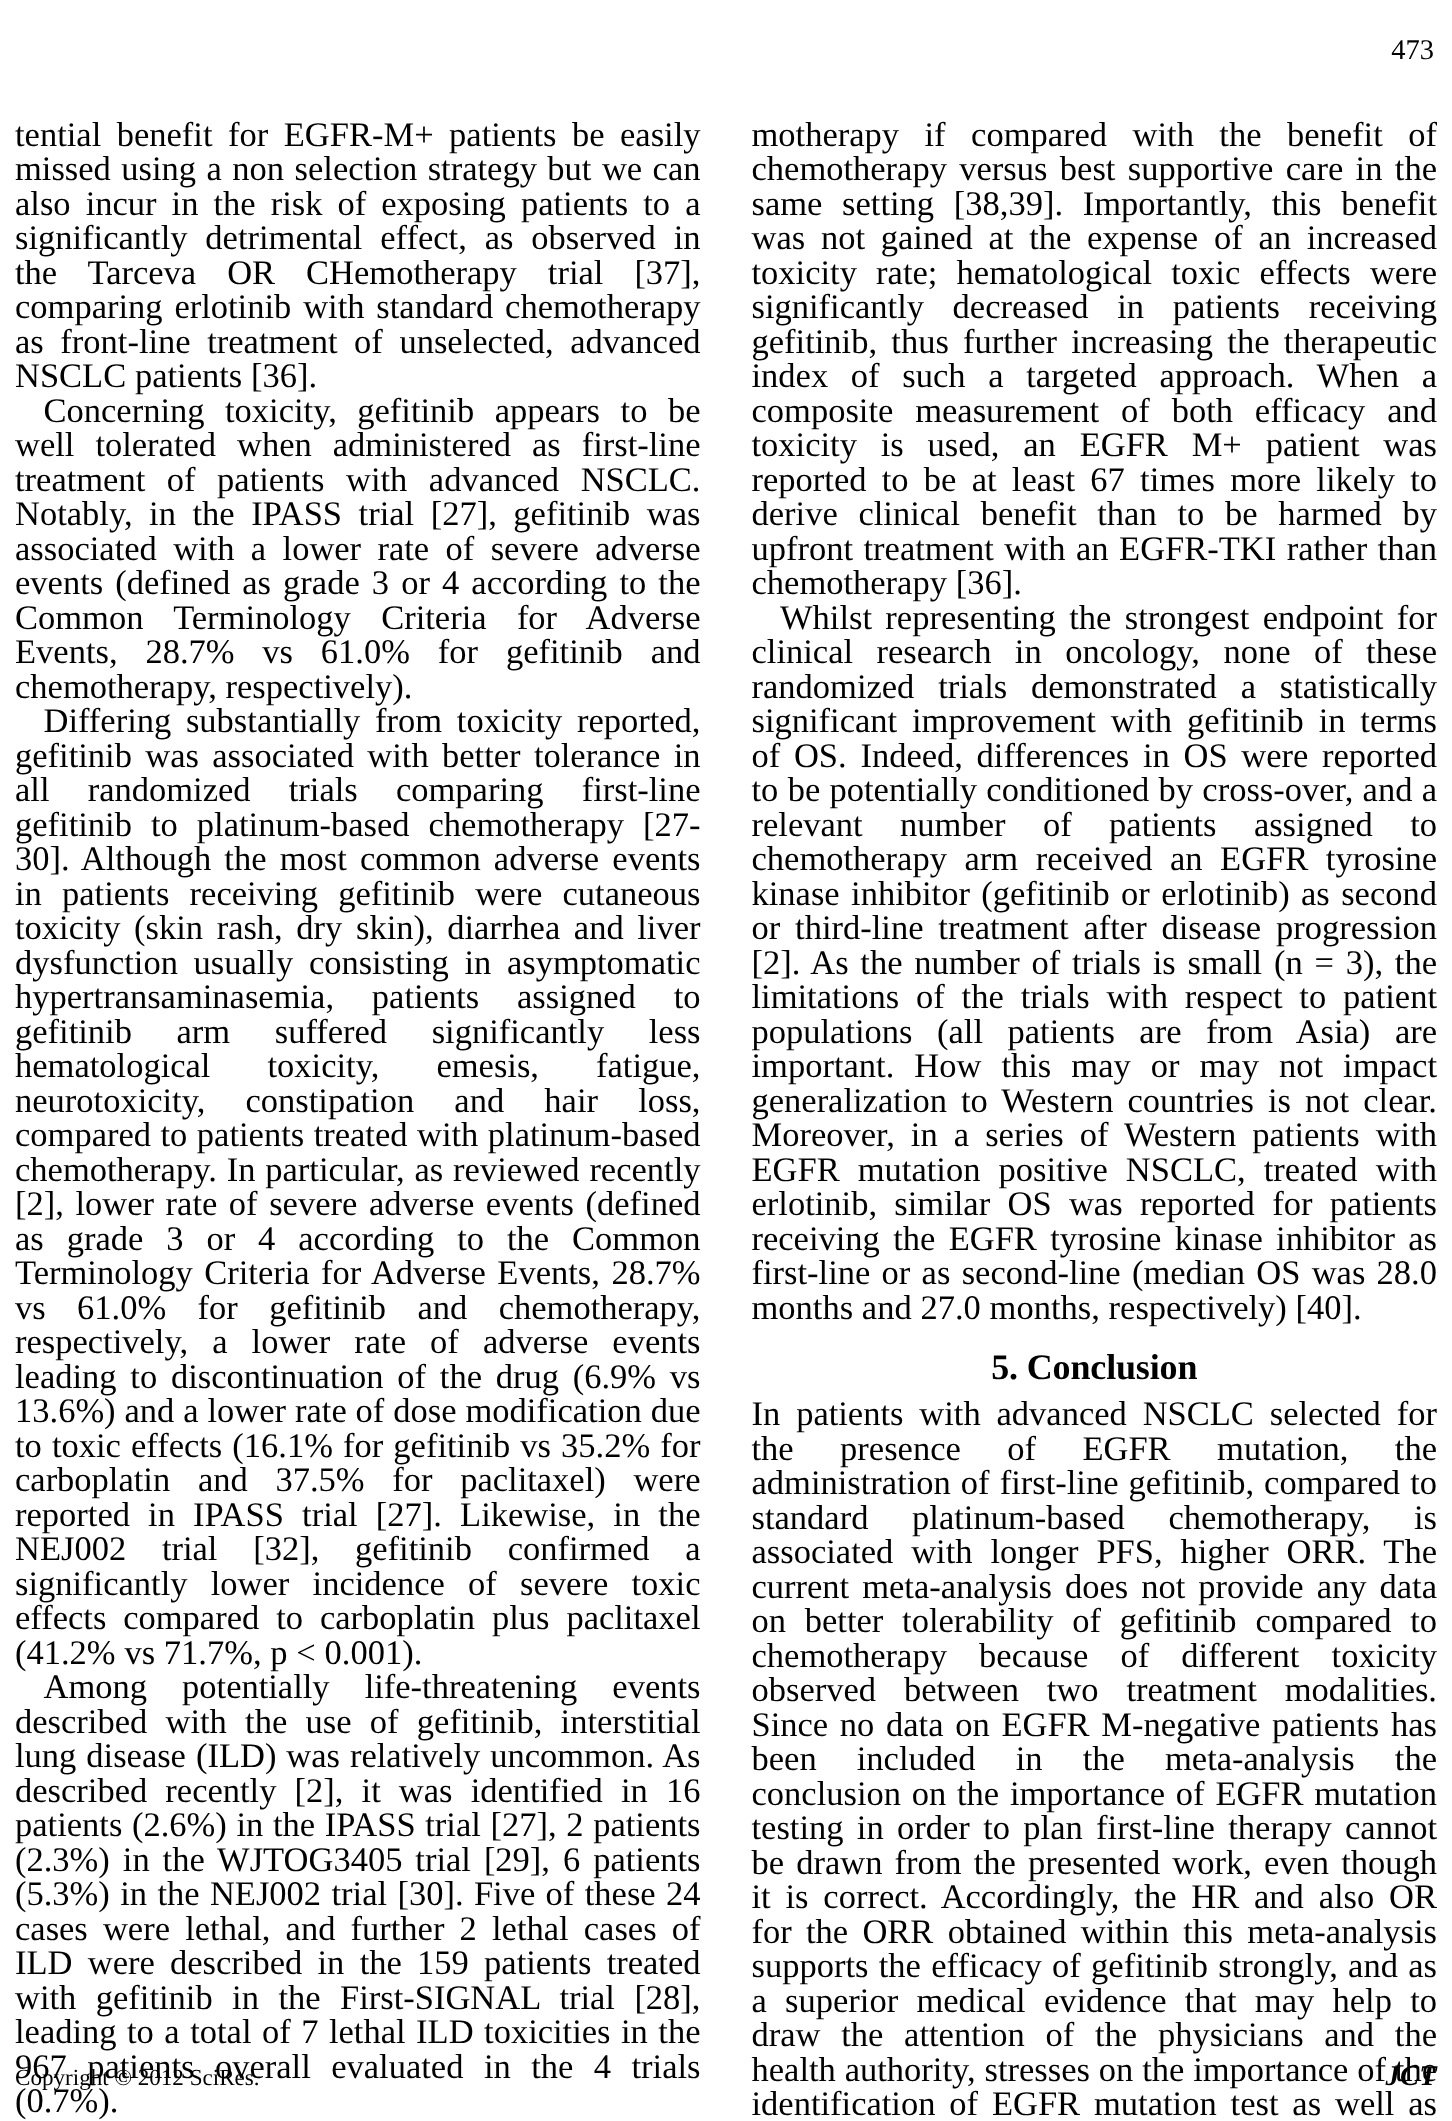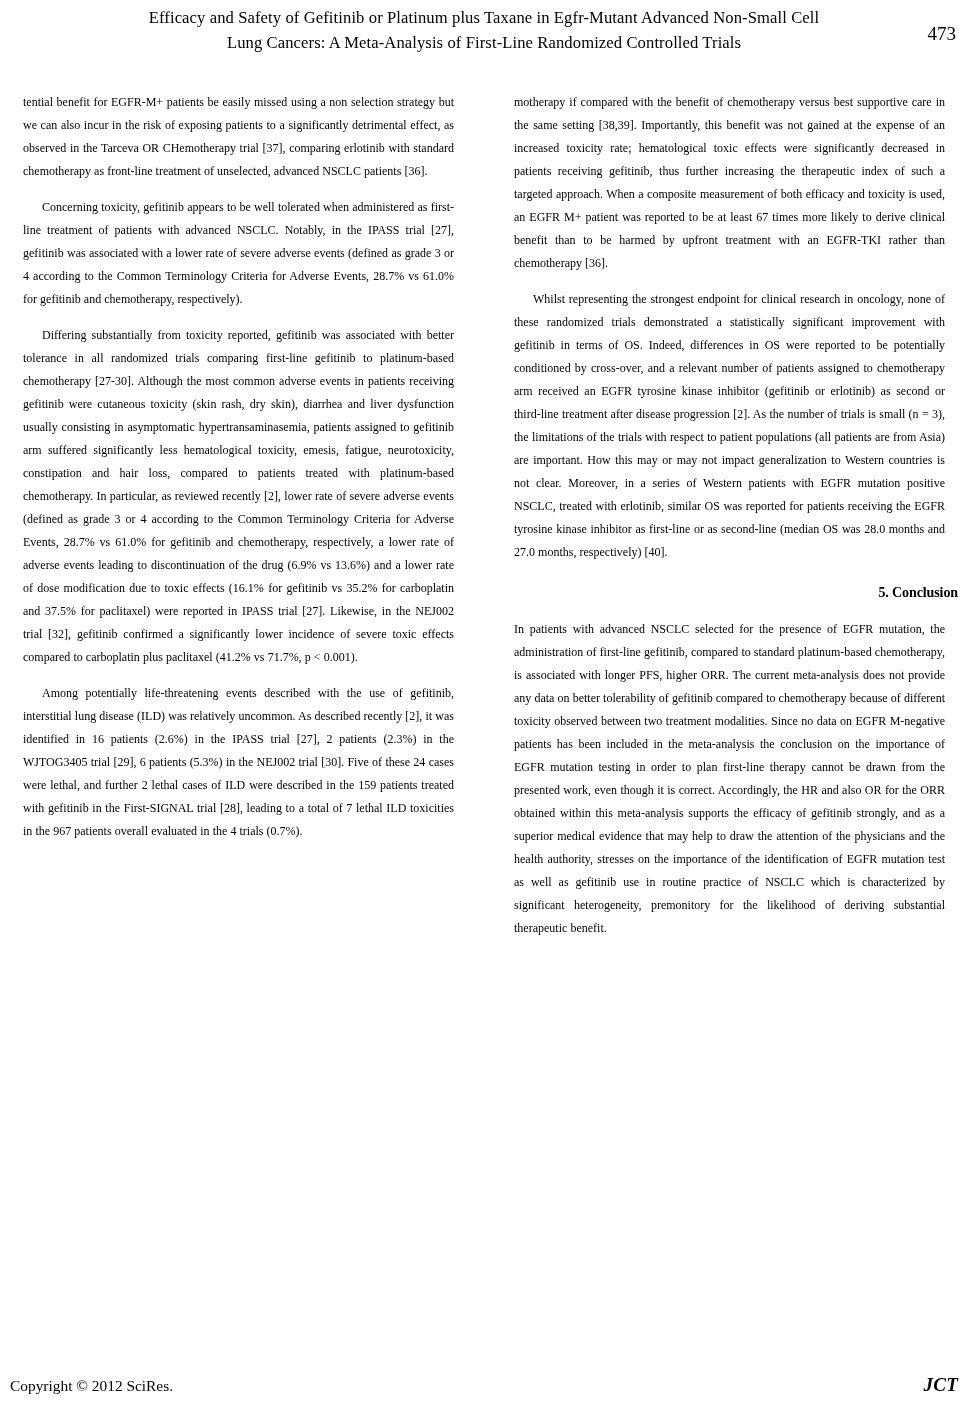--- a/index.html
+++ b/index.html
@@ -62,40 +62,40 @@
     height: 1267px;
     display: flex;
     justify-content: space-between;
   }
   .col {
     width: 457px;
     box-sizing: border-box;
   }
 
   p.body-par {
-    margin: 13px;
-    font-size: 12px;
+    margin: 0;
+    font-size: 23px;
     line-height: 23.0px;
     text-align: justify;
     text-justify: inter-word;
     text-indent: 19px;
     hyphens: none;
     word-spacing: 0.1px;
     font-family: Liberation Serif, serif;
   }
   p.body-par.cont {
     text-indent: 0;
   }
 
   h2.section-head {
     margin: 17px 0 7px 0;
-    font-size: 14px;
+    font-size: 24px;
     line-height: 24px;
     font-weight: bold;
-    text-align: right;
+    text-align: center;
     letter-spacing: -0.1px;
   }
 
   
   .footer {
     position: absolute;
     left: 10px;
     bottom: 18px;
     width: 948px;
     display: flex;
@@ -110,24 +110,20 @@
     font-size: 19px;
     letter-spacing: 0.2px;
   }
 </style>
 </head>
 <body>
 
 <div class="page">
 
   <div class="running-head">
-    <div class="rh-title">
-      <span class="ln">Efficacy and Safety of Gefitinib or Platinum plus Taxane in Egfr-Mutant Advanced Non-Small Cell</span>
-      <span class="ln">Lung Cancers: A Meta-Analysis of First-Line Randomized Controlled Trials</span>
-    </div>
     <div class="rh-pageno">473</div>
   </div>
 
   <div class="columns">
 
     <div class="col">
       <p class="body-par cont">tential benefit for EGFR-M+ patients be easily missed using a non selection strategy but we can also incur in the risk of exposing patients to a significantly detrimental effect, as observed in the Tarceva OR CHemotherapy trial [37], comparing erlotinib with standard chemotherapy as front-line treatment of unselected, advanced NSCLC patients [36].</p>
       <p class="body-par">Concerning toxicity, gefitinib appears to be well tolerated when administered as first-line treatment of patients with advanced NSCLC. Notably, in the IPASS trial [27], gefitinib was associated with a lower rate of severe adverse events (defined as grade 3 or 4 according to the Common Terminology Criteria for Adverse Events, 28.7% vs 61.0% for gefitinib and chemotherapy, respectively).</p>
       <p class="body-par">Differing substantially from toxicity reported, gefitinib was associated with better tolerance in all randomized trials comparing first-line gefitinib to platinum-based chemotherapy [27-30]. Although the most common adverse events in patients receiving gefitinib were cutaneous toxicity (skin rash, dry skin), diarrhea and liver dysfunction usually consisting in asymptomatic hypertransaminasemia, patients assigned to gefitinib arm suffered significantly less hematological toxicity, emesis, fatigue, neurotoxicity, constipation and hair loss, compared to patients treated with platinum-based chemotherapy. In particular, as reviewed recently [2], lower rate of severe adverse events (defined as grade 3 or 4 according to the Common Terminology Criteria for Adverse Events, 28.7% vs 61.0% for gefitinib and chemotherapy, respectively, a lower rate of adverse events leading to discontinuation of the drug (6.9% vs 13.6%) and a lower rate of dose modification due to toxic effects (16.1% for gefitinib vs 35.2% for carboplatin and 37.5% for paclitaxel) were reported in IPASS trial [27]. Likewise, in the NEJ002 trial [32], gefitinib confirmed a significantly lower incidence of severe toxic effects compared to carboplatin plus paclitaxel (41.2% vs 71.7%, p &lt; 0.001).</p>
       <p class="body-par">Among potentially life-threatening events described with the use of gefitinib, interstitial lung disease (ILD) was relatively uncommon. As described recently [2], it was identified in 16 patients (2.6%) in the IPASS trial [27], 2 patients (2.3%) in the WJTOG3405 trial [29], 6 patients (5.3%) in the NEJ002 trial [30]. Five of these 24 cases were lethal, and further 2 lethal cases of ILD were described in the 159 patients treated with gefitinib in the First-SIGNAL trial [28], leading to a total of 7 lethal ILD toxicities in the 967 patients overall evaluated in the 4 trials (0.7%).</p>

